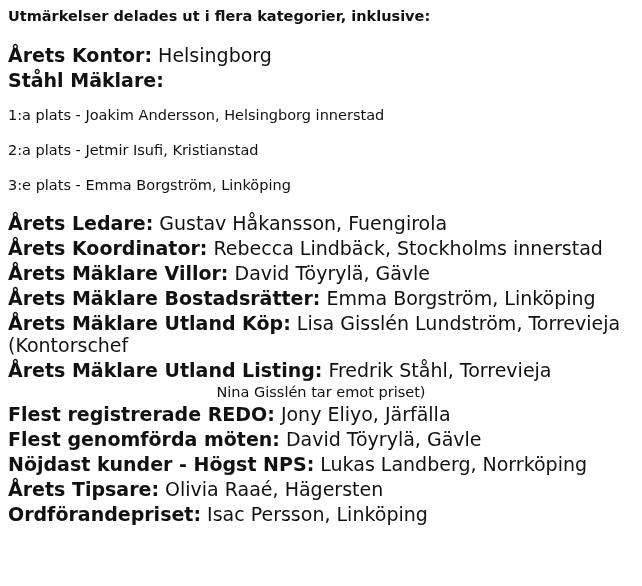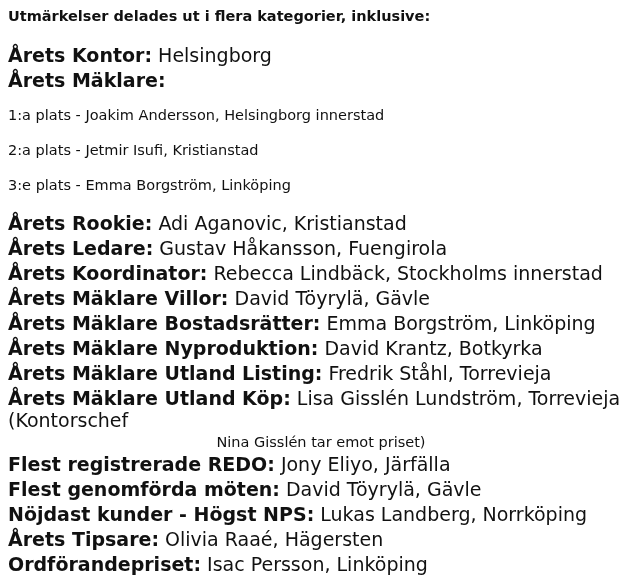--- a/index.html
+++ b/index.html
@@ -59,32 +59,28 @@
 <div class="page">
 
   <div class="intro">Utmärkelser delades ut i flera kategorier, inklusive:</div>
 
   <div class="kv tight">
     <span class="k">Årets Kontor:</span>
     <span class="v">Helsingborg</span>
   </div>
 
   <div class="kv spaced">
-    <span class="k">Årets Mäklare:</span>
+    <span class="k">Ståhl Mäklare:</span>
     <span class="v"></span>
   </div>
 
   <div class="place">1:a plats - Joakim Andersson, Helsingborg innerstad</div>
   <div class="place">2:a plats - Jetmir Isufi, Kristianstad</div>
   <div class="place">3:e plats - Emma Borgström, Linköping</div>
 
-  <div class="kv tight gap-top">
-    <span class="k">Årets Rookie:</span>
-    <span class="v">Adi Aganovic, Kristianstad</span>
-  </div>
 
   <div class="kv tight">
     <span class="k">Årets Ledare:</span>
     <span class="v">Gustav Håkansson, Fuengirola</span>
   </div>
 
   <div class="kv tight">
     <span class="k">Årets Koordinator:</span>
     <span class="v">Rebecca Lindbäck, Stockholms innerstad</span>
   </div>
@@ -92,33 +88,29 @@
   <div class="kv tight">
     <span class="k">Årets Mäklare Villor:</span>
     <span class="v">David Töyrylä, Gävle</span>
   </div>
 
   <div class="kv tight">
     <span class="k">Årets Mäklare Bostadsrätter:</span>
     <span class="v">Emma Borgström, Linköping</span>
   </div>
 
+
   <div class="kv tight">
-    <span class="k">Årets Mäklare Nyproduktion:</span>
-    <span class="v">David Krantz, Botkyrka</span>
+    <span class="k">Årets Mäklare Utland Köp:</span>
+    <span class="v">Lisa Gisslén Lundström, Torrevieja (Kontorschef</span>
   </div>
 
   <div class="kv tight">
     <span class="k">Årets Mäklare Utland Listing:</span>
     <span class="v">Fredrik Ståhl, Torrevieja</span>
-  </div>
-
-  <div class="kv tight">
-    <span class="k">Årets Mäklare Utland Köp:</span>
-    <span class="v">Lisa Gisslén Lundström, Torrevieja (Kontorschef</span>
   </div>
 
   <div class="wrapline">Nina Gisslén tar emot priset)</div>
 
   <div class="kv tight">
     <span class="k">Flest registrerade REDO:</span>
     <span class="v">Jony Eliyo, Järfälla</span>
   </div>
 
   <div class="kv tight">

